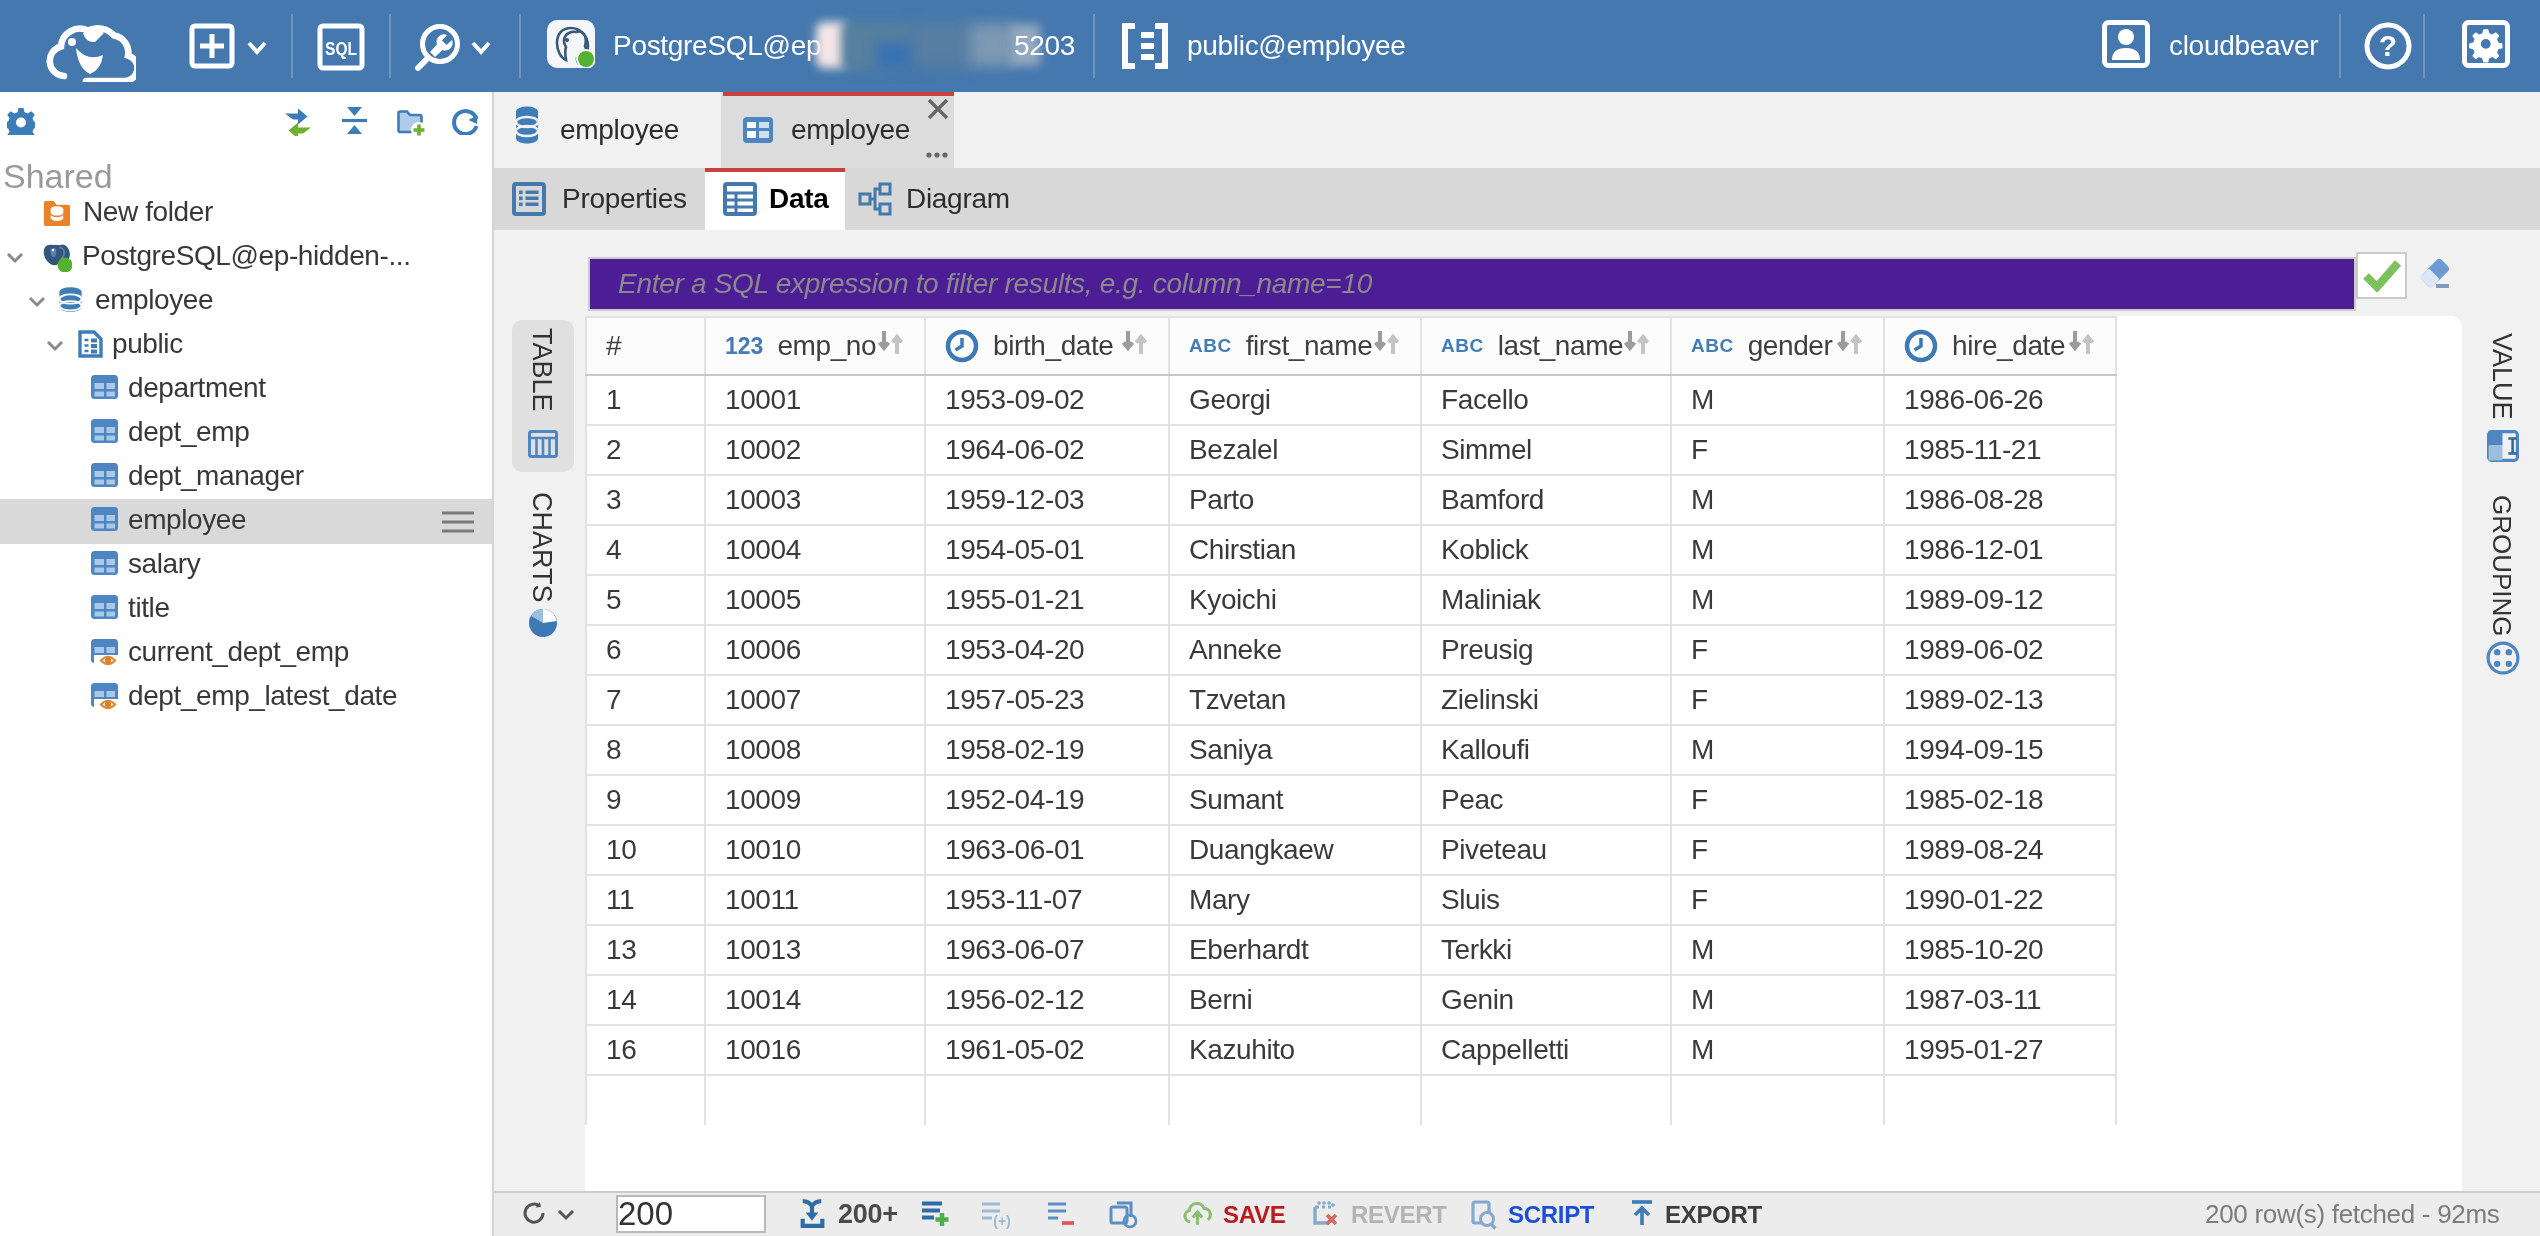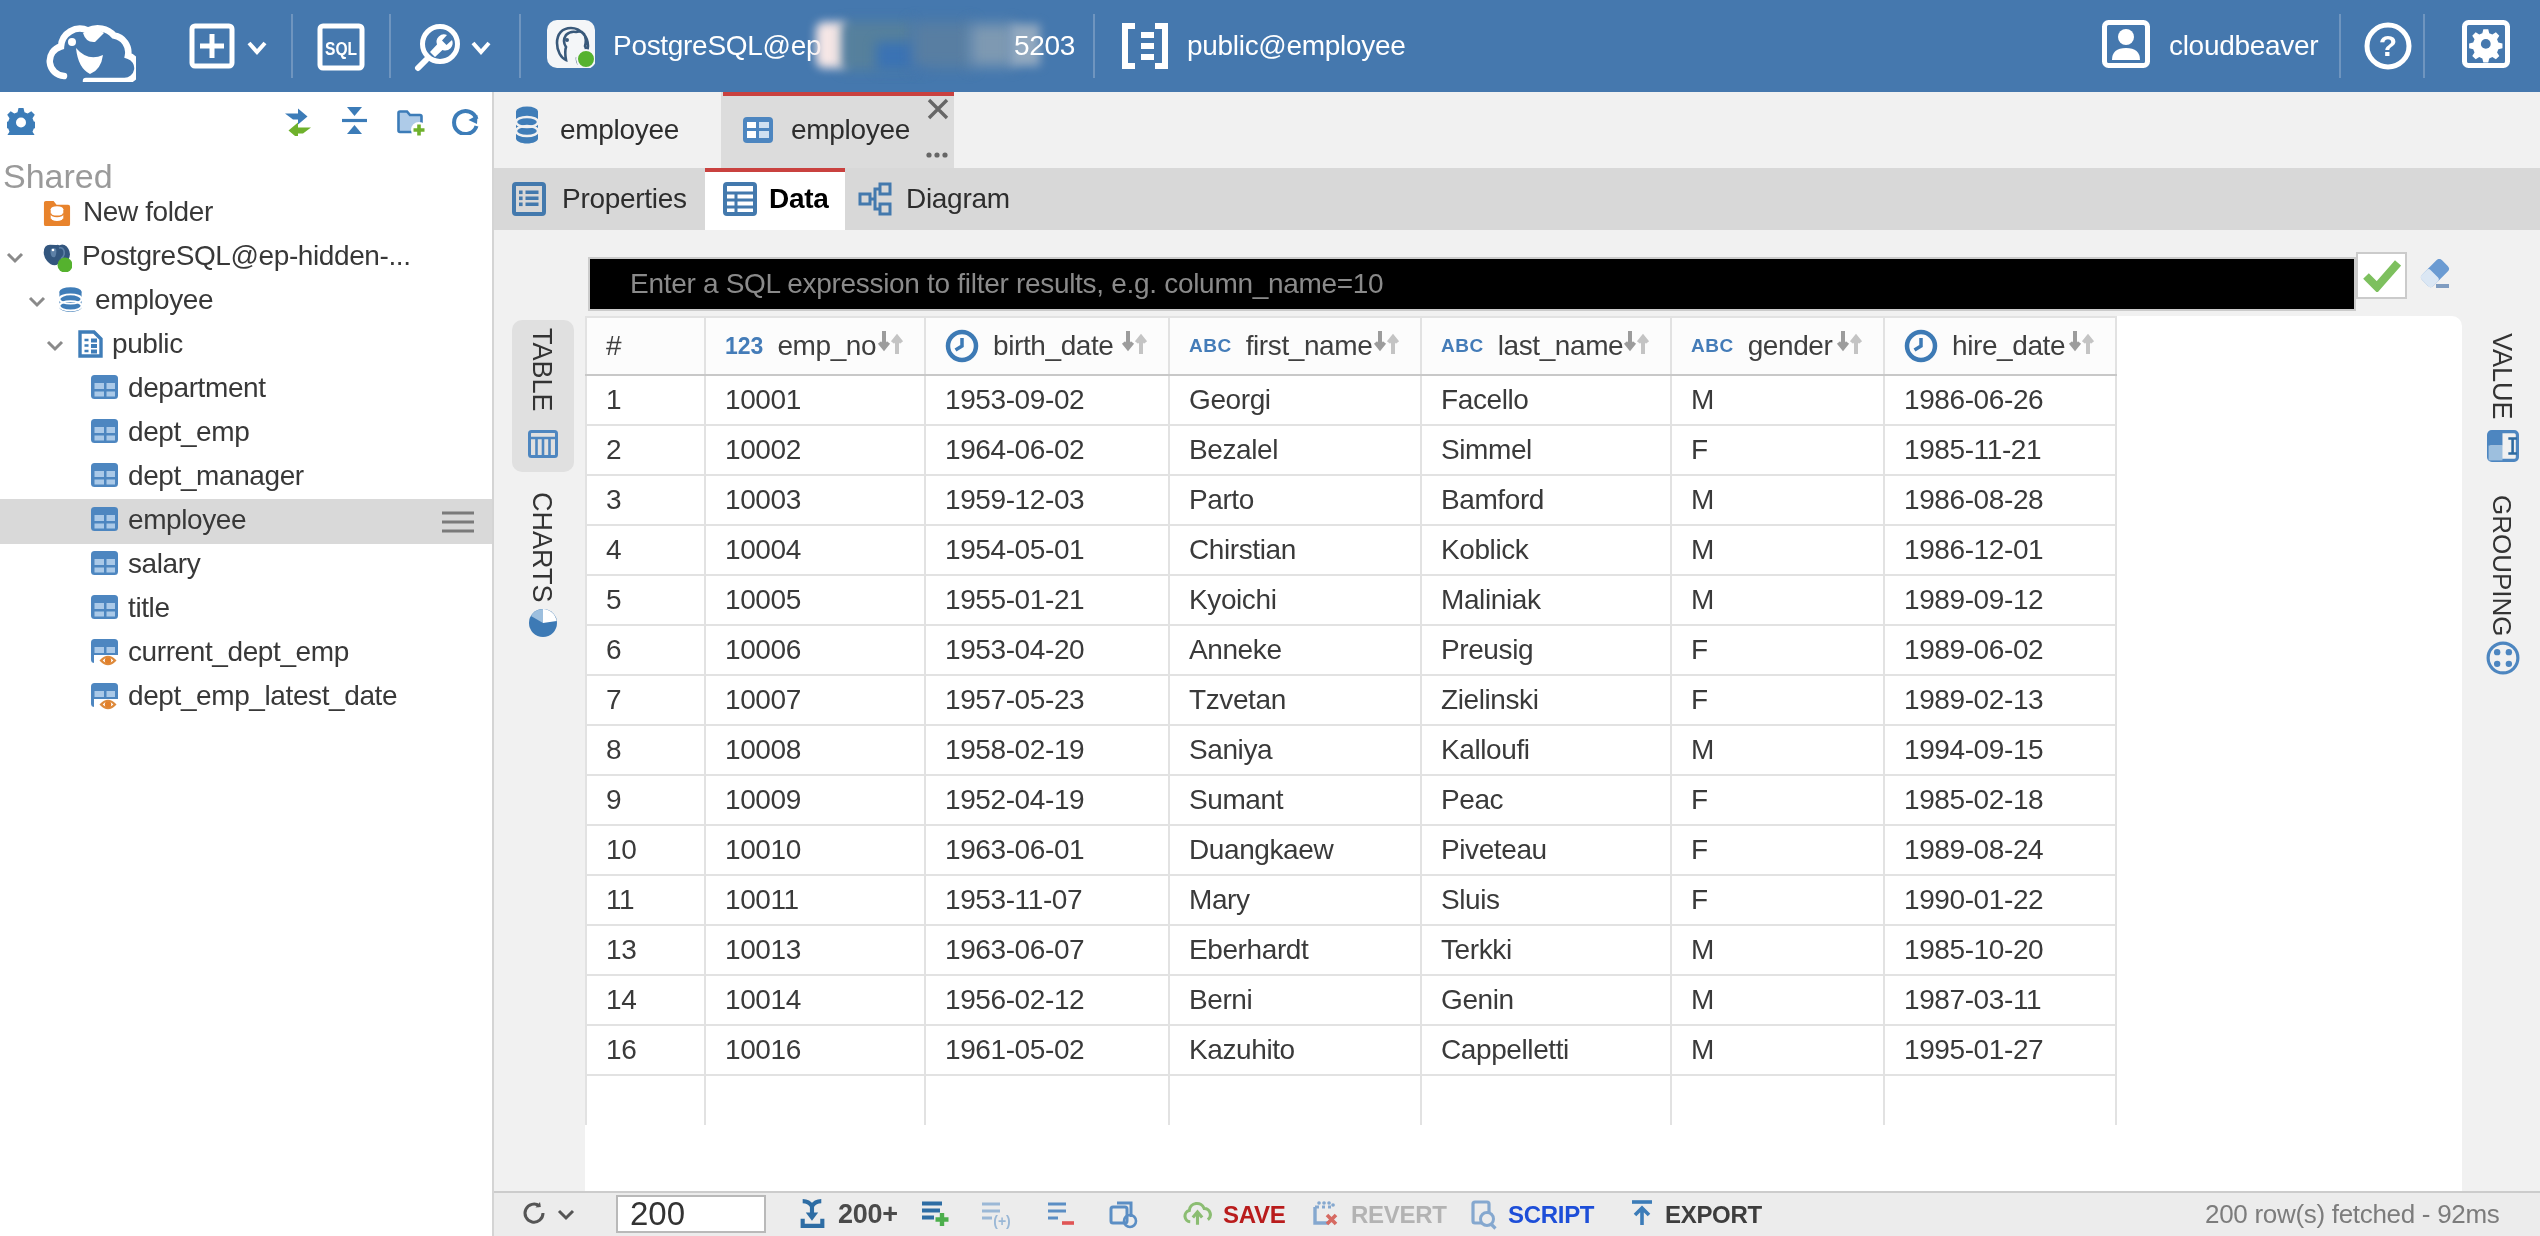--- a/index.html
+++ b/index.html
@@ -14,21 +14,21 @@
 .row1{left:494px;top:92px;width:2046px;height:76px;background:#f1f1f1;}
 .row2{left:494px;top:168px;width:2046px;height:62px;background:#d8d8d8;}
 .filterband{left:494px;top:230px;width:2046px;height:86px;background:#f1f1f1;}
 .results{left:585px;top:316px;width:1877px;height:875px;background:#fff;border-top-right-radius:10px;}
 .statusbar{left:494px;top:1191px;width:2046px;height:45px;background:#ececec;border-top:2px solid #cccccc;}
 .tab1{left:494px;top:92px;width:229px;height:76px;background:#f1f1f1;border-right:2px solid #dcdcdc;}
 .tab2{left:723px;top:92px;width:231px;height:76px;background:#dcdcdc;border-top:4px solid #c9413f;}
 .tablabel{font-size:28px;letter-spacing:-0.3px;color:#2d2d2d;white-space:nowrap;}
 .r2lab{font-size:28px;letter-spacing:-0.3px;color:#2d2d2d;white-space:nowrap;}
 .datatab{left:705px;top:168px;width:140px;height:62px;background:#fff;border-top:4px solid #c9413f;}
-.filterinput{left:588px;top:257px;width:1768px;height:54px;background:#000000;border:2px solid #cbcbcb;font-size:28px;letter-spacing:-0.3px;color:#8a8a8a;line-height:50px;padding-left:40px;white-space:nowrap;overflow:hidden;}
+.filterinput{left:588px;top:257px;width:1768px;height:54px;background:#4c1d95;border:2px solid #cbcbcb;font-size:28px;letter-spacing:-0.3px;color:#8a8a8a;line-height:50px;padding-left:28px;white-space:nowrap;overflow:hidden;font-style:italic;}
 .checkbox{left:2356px;top:252px;width:51px;height:47px;background:#fff;border:2px solid #cbcbcb;}
 .grid{left:585px;top:316px;width:1530px;height:875px;}
 table.dg{border-collapse:collapse;table-layout:fixed;width:1532px;}
 table.dg td,table.dg th{border:2px solid #e2e2e2;font-weight:normal;text-align:left;overflow:hidden;white-space:nowrap;}
 table.dg th{height:58px;background:#fcfcfc;border-bottom:2px solid #c8c8c8;border-top:2px solid #e2e2e2;position:relative;}
 table.dg td{height:50px;font-size:28px;letter-spacing:-0.4px;color:#3a3a3a;padding:0 0 0 19px;}
 .hwrap{display:flex;align-items:center;height:100%;font-size:28px;letter-spacing:-0.4px;color:#3f3f3f;position:relative;padding-left:19px;}
 .hname{margin-left:14px;}
 .sorticon{position:absolute;right:20px;top:50%;transform:translateY(-50%);}
 .leftstrip{left:494px;top:316px;width:91px;height:875px;background:#f1f1f1;}
@@ -550,21 +550,21 @@
       </tbody>
     </table>
   </div>
 <svg class="abs" style="left:521px;top:1201px" width="26" height="26" viewBox="0 0 26 26" fill="none">
     <path d="M22 12 a9 9 0 1 1 -3.5 -7" stroke="#555" stroke-width="3" fill="none"></path>
     <path d="M19 1 l0.8 5 -5.3 0.4 z" fill="#555"></path>
   </svg>
 <svg class="abs" style="left:556px;top:1204px" width="20" height="20" viewBox="0 0 20 20" fill="none">
     <path d="M3 7 L10 14 L17 7" stroke="#555" stroke-width="3" fill="none"></path>
   </svg>
-<div class="abs" style="left:616px;top:1195px;width:150px;height:38px;background:#fff;border:2px solid #b9b9b9;font-size:33px;color:#333;line-height:34px;padding-left:12px">200</div>
+<div class="abs" style="left:616px;top:1195px;width:150px;height:38px;background:#fff;border:2px solid #b9b9b9;font-size:33px;color:#333;line-height:34px;padding-left:0">200</div>
 <svg class="abs" style="left:797px;top:1198px" width="31" height="31" viewBox="0 0 25 30" fill="none">
     <path d="M3 3 q6 0 9 5 q3 -5 9 -5" stroke="#2e6da4" stroke-width="4" fill="none"></path>
     <path d="M12 8 v10" stroke="#2e6da4" stroke-width="4"></path>
     <path d="M6 14 l6 8 6 -8 z" fill="#2e6da4"></path>
     <path d="M3 20 v7 h19 v-7" stroke="#2e6da4" stroke-width="4" fill="none"></path>
   </svg>
 <div class="abs ftext" style="left:838px;top:1192px;color:#4a4a4a;font-weight:bold;font-size:27px">200+</div>
 <svg class="abs" style="left:920px;top:1199px" width="30" height="30" viewBox="0 0 30 30" fill="none">
     <path d="M2 4.5 h20 M2 11.5 h18 M2 18.5 h12" stroke="#2e6da4" stroke-width="4"></path>
     <path d="M22 14 v13 M15.5 20.5 h13" stroke="#4cae4c" stroke-width="4.4"></path>

